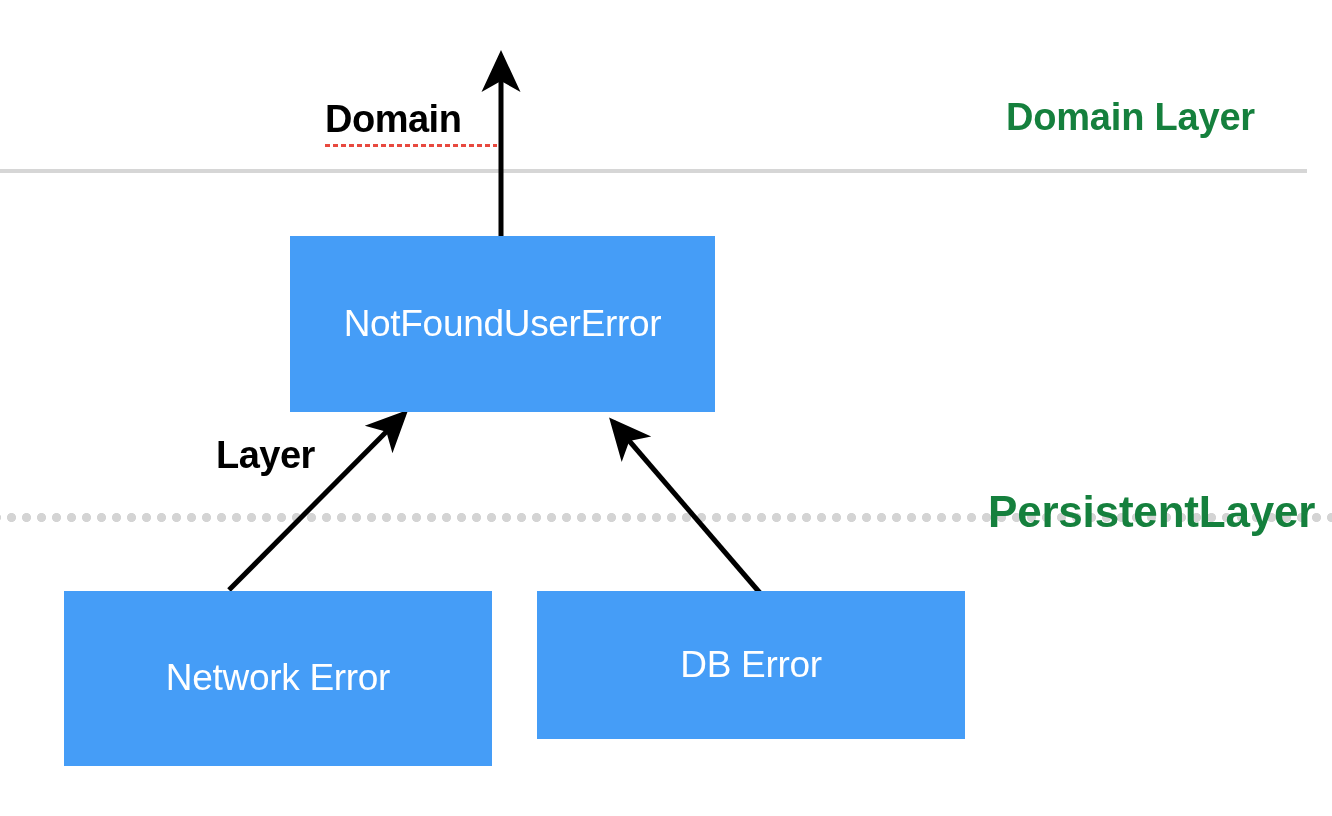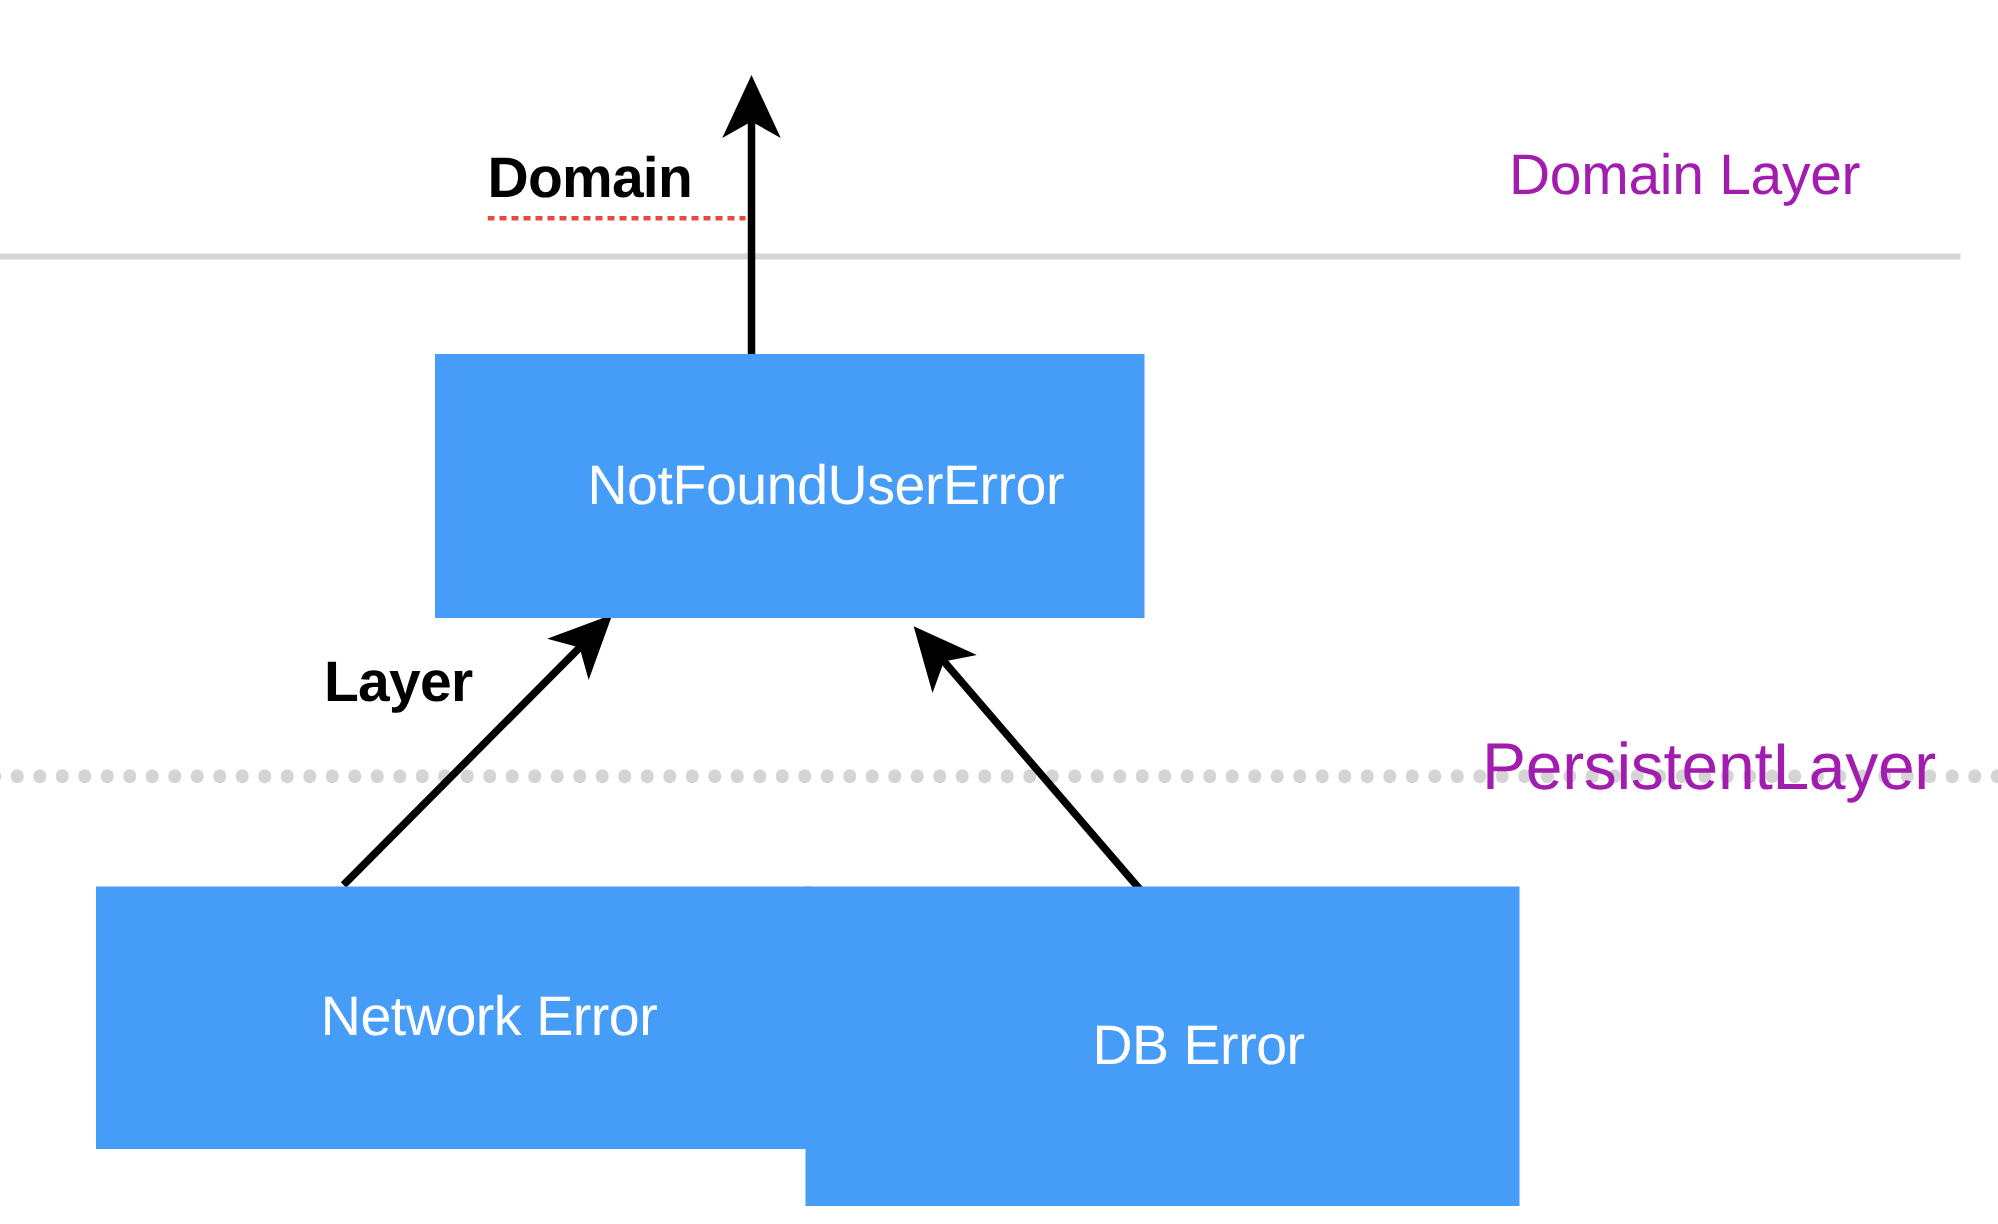--- a/index.html
+++ b/index.html
@@ -36,22 +36,22 @@
     height: 9px;
     background-image: radial-gradient(circle closest-side, #d4d4d4 99%, transparent 100%);
     background-size: 15px 9px;
     background-repeat: repeat-x;
     background-position: 4px center;
   }
 
   
   .layer-caption {
     position: absolute;
-    font-weight: normal;
-    color: #a21caf;
+    font-weight: bold;
+    color: #15803d;
     letter-spacing: -0.2px;
     white-space: nowrap;
   }
   #domain-layer-label {
     left: 1006px;
     top: 96px;
     font-size: 38px;
   }
   #persistent-layer-label {
     left: 988px;
@@ -59,21 +59,20 @@
     font-size: 44px;
   }
 
   
   .err-box {
     position: absolute;
     background: #459df7;
     display: flex;
     align-items: center;
     justify-content: center;
-    padding-left: 48px;
   }
   .err-box .box-label {
     color: #ffffff;
     font-size: 37px;
     font-weight: normal;
     letter-spacing: -0.3px;
     white-space: nowrap;
     line-height: 1;
     position: relative;
     top: -1px;
@@ -88,21 +87,21 @@
     left: 27px;
     top: 591px;
     width: 428px;
     height: 175px;
     margin-left: 37px;
   }
   #box-db-error {
     left: 537px;
     top: 591px;
     width: 428px;
-    height: 213px;
+    height: 148px;
   }
 
   
   .edge-label {
     position: absolute;
     font-weight: bold;
     color: #000000;
     font-size: 38px;
     letter-spacing: -0.5px;
     white-space: nowrap;

